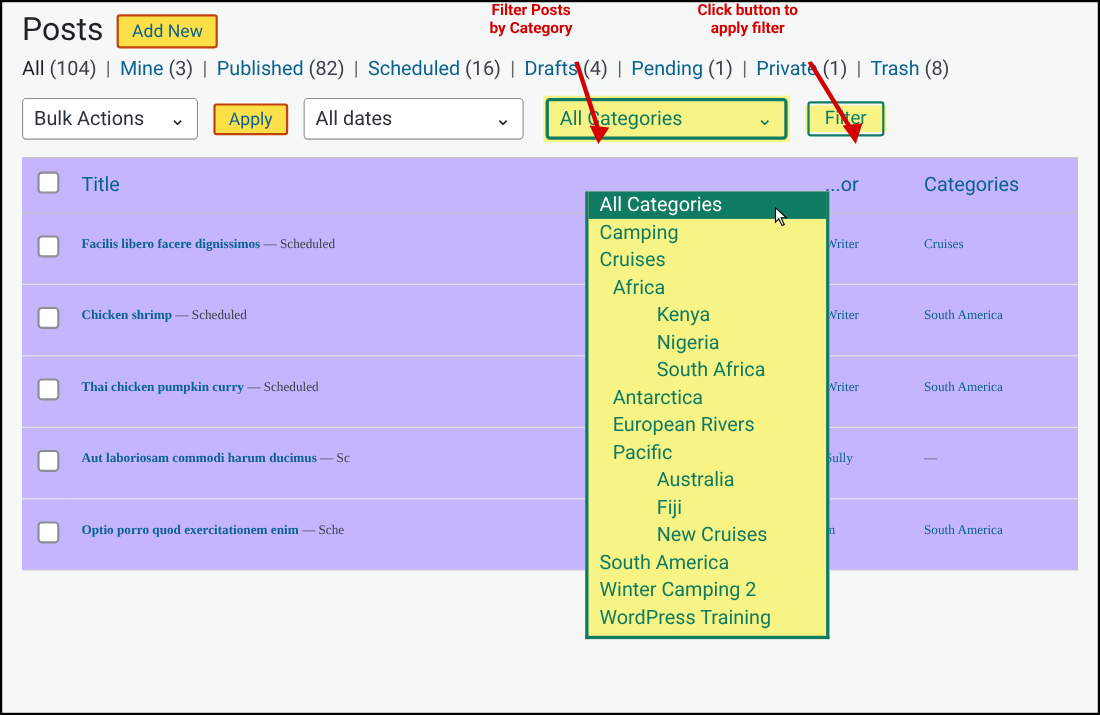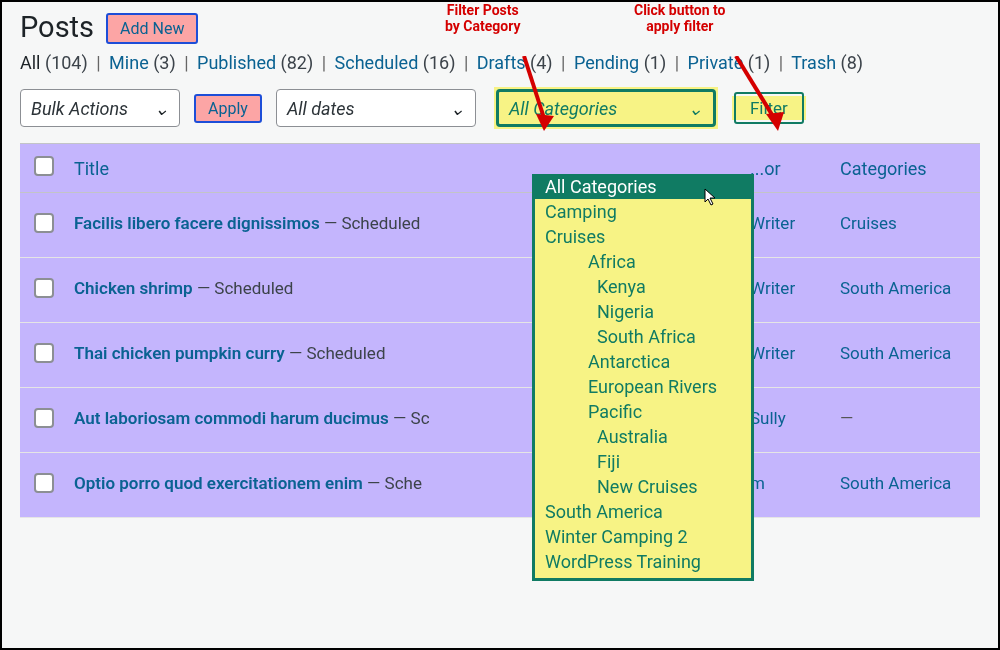--- a/index.html
+++ b/index.html
@@ -16,23 +16,23 @@
     height: 650px;
     overflow: hidden;
     position: relative;
     padding: 8px 18px;
     background: #f6f7f7;
   }
   .heading-row { display: flex; align-items: flex-end; gap: 12px; margin-bottom: 8px; }
   h1 { font-size: 29px; font-weight: 400; margin: 0; color: #1d2327; }
   .btn {
     display: inline-block;
-    border: 2px solid #1d4ed8;
+    border: 2px solid #c2410c;
     color: #0a6292;
-    background: #fca5a5;
+    background: #fde047;
     border-radius: 3px;
     padding: 4px 12px;
     font-size: 16px;
     cursor: pointer;
   }
   .btn.small { font-size: 16px; padding: 3px 12px; }
   .subsub { font-size: 18px; margin: 6px 0 14px; }
   .subsub a { color: #0a6292; text-decoration: none; }
   .subsub .cnt { color: #3c434a; }
   .subsub .cur { color: #1d2327; font-weight: 400; }
@@ -44,21 +44,20 @@
     justify-content: space-between;
     border: 1px solid #8c8f94;
     background: #fff;
     border-radius: 4px;
     padding: 4px 10px;
     font-size: 18px;
     min-width: 160px;
     height: 38px;
     cursor: pointer;
     color: #2c3338;
-    font-style: italic;
   }
   .sel.cat {
     border: 3px solid #107b63;
     min-width: 220px;
     background: #f7f385;
     color: #107b63;
   }
   .chev { font-size: 18px; color: #1d2327; }
   .hl { background: #f7f385; padding: 2px; display: inline-block; }
   .filter-btn {
@@ -74,21 +73,21 @@
   th {
     text-align: left;
     font-weight: 400;
     color: #0a6292;
     font-size: 18px;
     padding: 12px 10px;
     border-top: 1px solid #c3c4c7;
     border-bottom: 1px solid #c3c4c7;
   }
   th.cbcol, td.cbcol { width: 40px; padding-left: 14px; }
-  td { padding: 20px 10px; border-bottom: 1px solid #e5e5e5; vertical-align: top; font-size: 17px; }
+  td { padding: 20px 10px; border-bottom: 1px solid #e5e5e5; vertical-align: top; font-size: 12px; font-family: Liberation Serif, serif; }
   td .title-link { color: #0a6292; font-weight: 600; text-decoration: none; }
   td .status { color: #3c434a; }
   td a.catlink, td a.authlink { color: #0a6292; text-decoration: none; }
   td.none { color: #555; }
   .cb {
     width: 20px; height: 20px; border: 2px solid #8c8f94; border-radius: 4px; display: inline-block; background:#fff;
   }
   
   .dropdown {
     position: absolute;
@@ -102,21 +101,21 @@
     padding-bottom: 4px;
   }
   .dropdown .opt {
     padding: 2px 10px;
     font-size: 18px;
     color: #107b63;
     cursor: pointer;
     position: relative;
   }
   .dropdown .opt.sel-opt { background: #107b63; color: #fff; }
-  .dropdown .opt.ind1 { padding-left: 53px; }
+  .dropdown .opt.ind1 { padding-left: 22px; }
   .dropdown .opt.ind2 { padding-left: 62px; }
   
   .anno { position: absolute; color: #d40000; font-weight: 700; font-size: 14px; text-align: center; line-height: 1.15; z-index: 20; }
   .arrow { position: absolute; z-index: 19; }
   .cursor {
     position: absolute; z-index: 30; left: 702px; top: 186px; font-size: 16px; color:#000;
   }
 </style>
 </head>
 <body>

